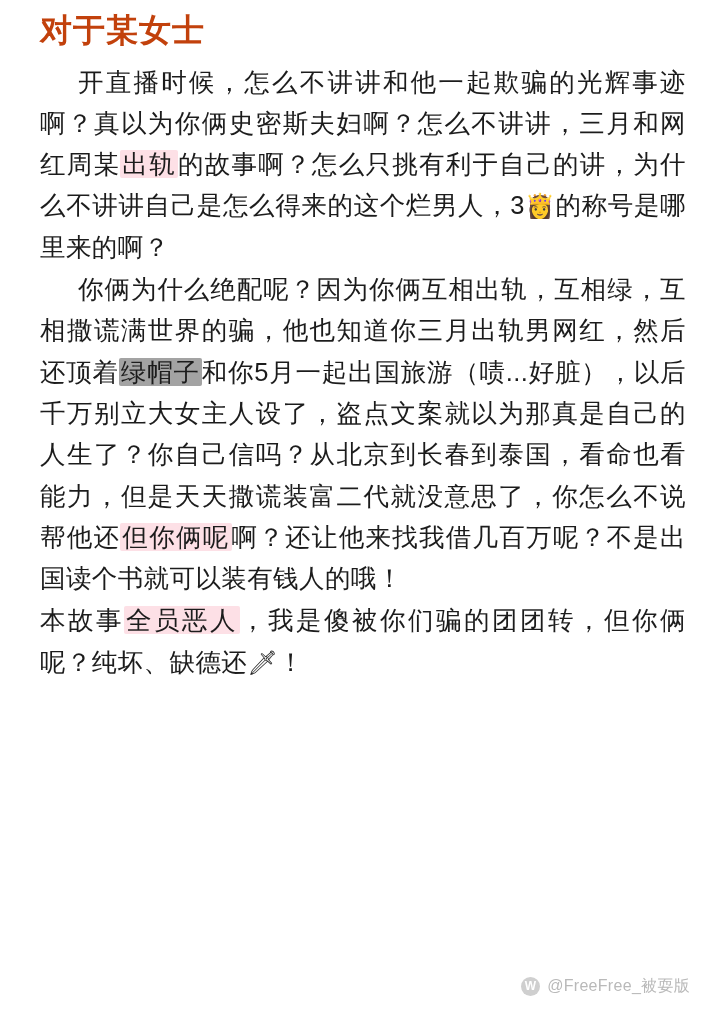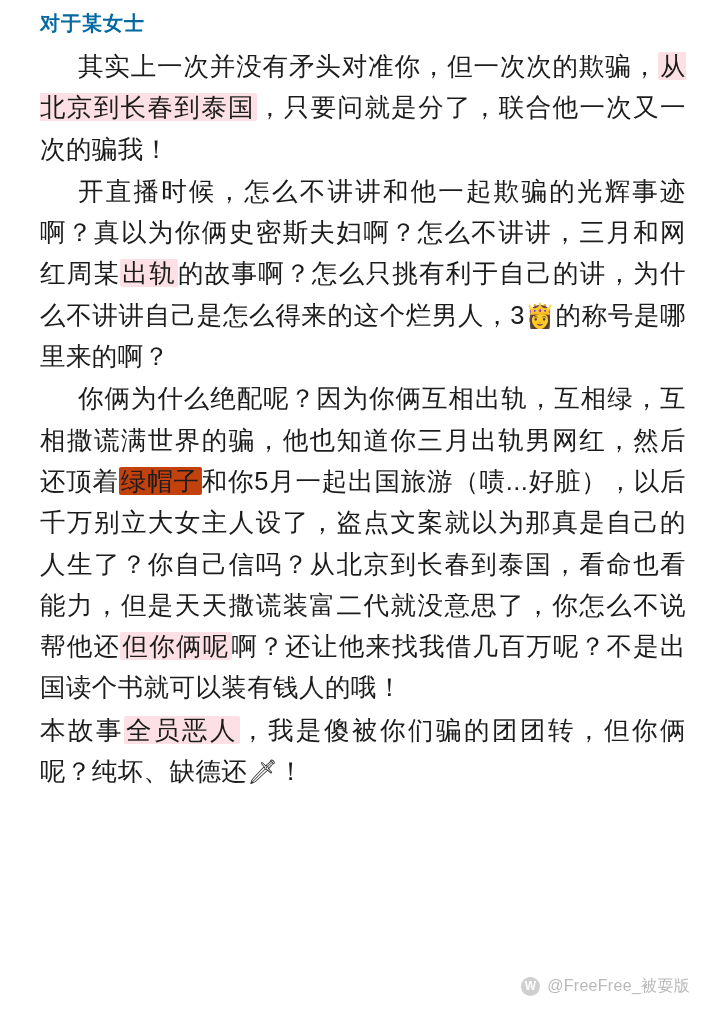--- a/index.html
+++ b/index.html
@@ -16,26 +16,26 @@
     overflow: hidden;
   }
   .page {
     box-sizing: border-box;
     width: 720px;
     height: 1011px;
     padding: 10px 34px 0 40px;
     position: relative;
   }
   .title {
-    font-size: 20px;
+    font-size: 32px;
     font-weight: bold;
     letter-spacing: 1px;
     margin: 0 0 10px 0;
     line-height: 1.3;
-    color: #0369a1;
+    color: #c2410c;
   }
   .body-text {
     font-size: 25.5px;
     line-height: 1.62;
     letter-spacing: 0.4px;
     color: #1c1c1c;
     text-align: justify;
     text-justify: inter-ideograph;
   }
   .para {
@@ -44,21 +44,21 @@
   }
   .para.indent {
     text-indent: 38px;
   }
   .hl-pink {
     background: #fde0e6;
     border-radius: 2px;
     padding: 0 2px;
   }
   .hl-mint {
-    background: #c2410c;
+    background: #a3a3a3;
     border-radius: 2px;
     padding: 0 2px;
   }
   .emoji {
     font-family: "DejaVu Sans", sans-serif;
     font-size: 24px;
   }
   .watermark {
     position: absolute;
     right: 30px;
@@ -81,21 +81,20 @@
     text-align: center;
     font-weight: bold;
   }
 </style>
 </head>
 <body>
 
 <div class="page">
   <h1 class="title">对于某女士</h1>
   <div class="body-text" id="body-text">
-      <div class="para indent"><span>其实上一次并没有矛头对准你，但一次次的欺骗，</span><span class="hl-pink">从北京到长春到泰国</span><span>，只要问就是分了，联合他一次又一次的骗我！</span></div>
       <div class="para indent"><span>开直播时候，怎么不讲讲和他一起欺骗的光辉事迹啊？真以为你俩史密斯夫妇啊？怎么不讲讲，三月和网红周某</span><span class="hl-pink">出轨</span><span>的故事啊？怎么只挑有利于自己的讲，为什么不讲讲自己是怎么得来的这个烂男人，3</span><span class="emoji">👸</span><span>的称号是哪里来的啊？</span></div>
       <div class="para indent"><span>你俩为什么绝配呢？因为你俩互相出轨，互相绿，互相撒谎满世界的骗，他也知道你三月出轨男网红，然后还顶着</span><span class="hl-mint">绿帽子</span><span>和你5月一起出国旅游（啧...好脏），以后千万别立大女主人设了，盗点文案就以为那真是自己的人生了？你自己信吗？从北京到长春到泰国，看命也看能力，但是天天撒谎装富二代就没意思了，你怎么不说帮他还</span><span class="hl-pink">但你俩呢</span><span>啊？还让他来找我借几百万呢？不是出国读个书就可以装有钱人的哦！</span></div>
       <div class="para"><span>本故事</span><span class="hl-pink">全员恶人</span><span>，我是傻被你们骗的团团转，但你俩呢？纯坏、缺德还</span><span class="emoji">🗡</span><span>！</span></div>
     </div>
 
   <div class="watermark">
     <span class="wb-logo">W</span>
     <span>@FreeFree_被耍版</span>
   </div>
 </div>

